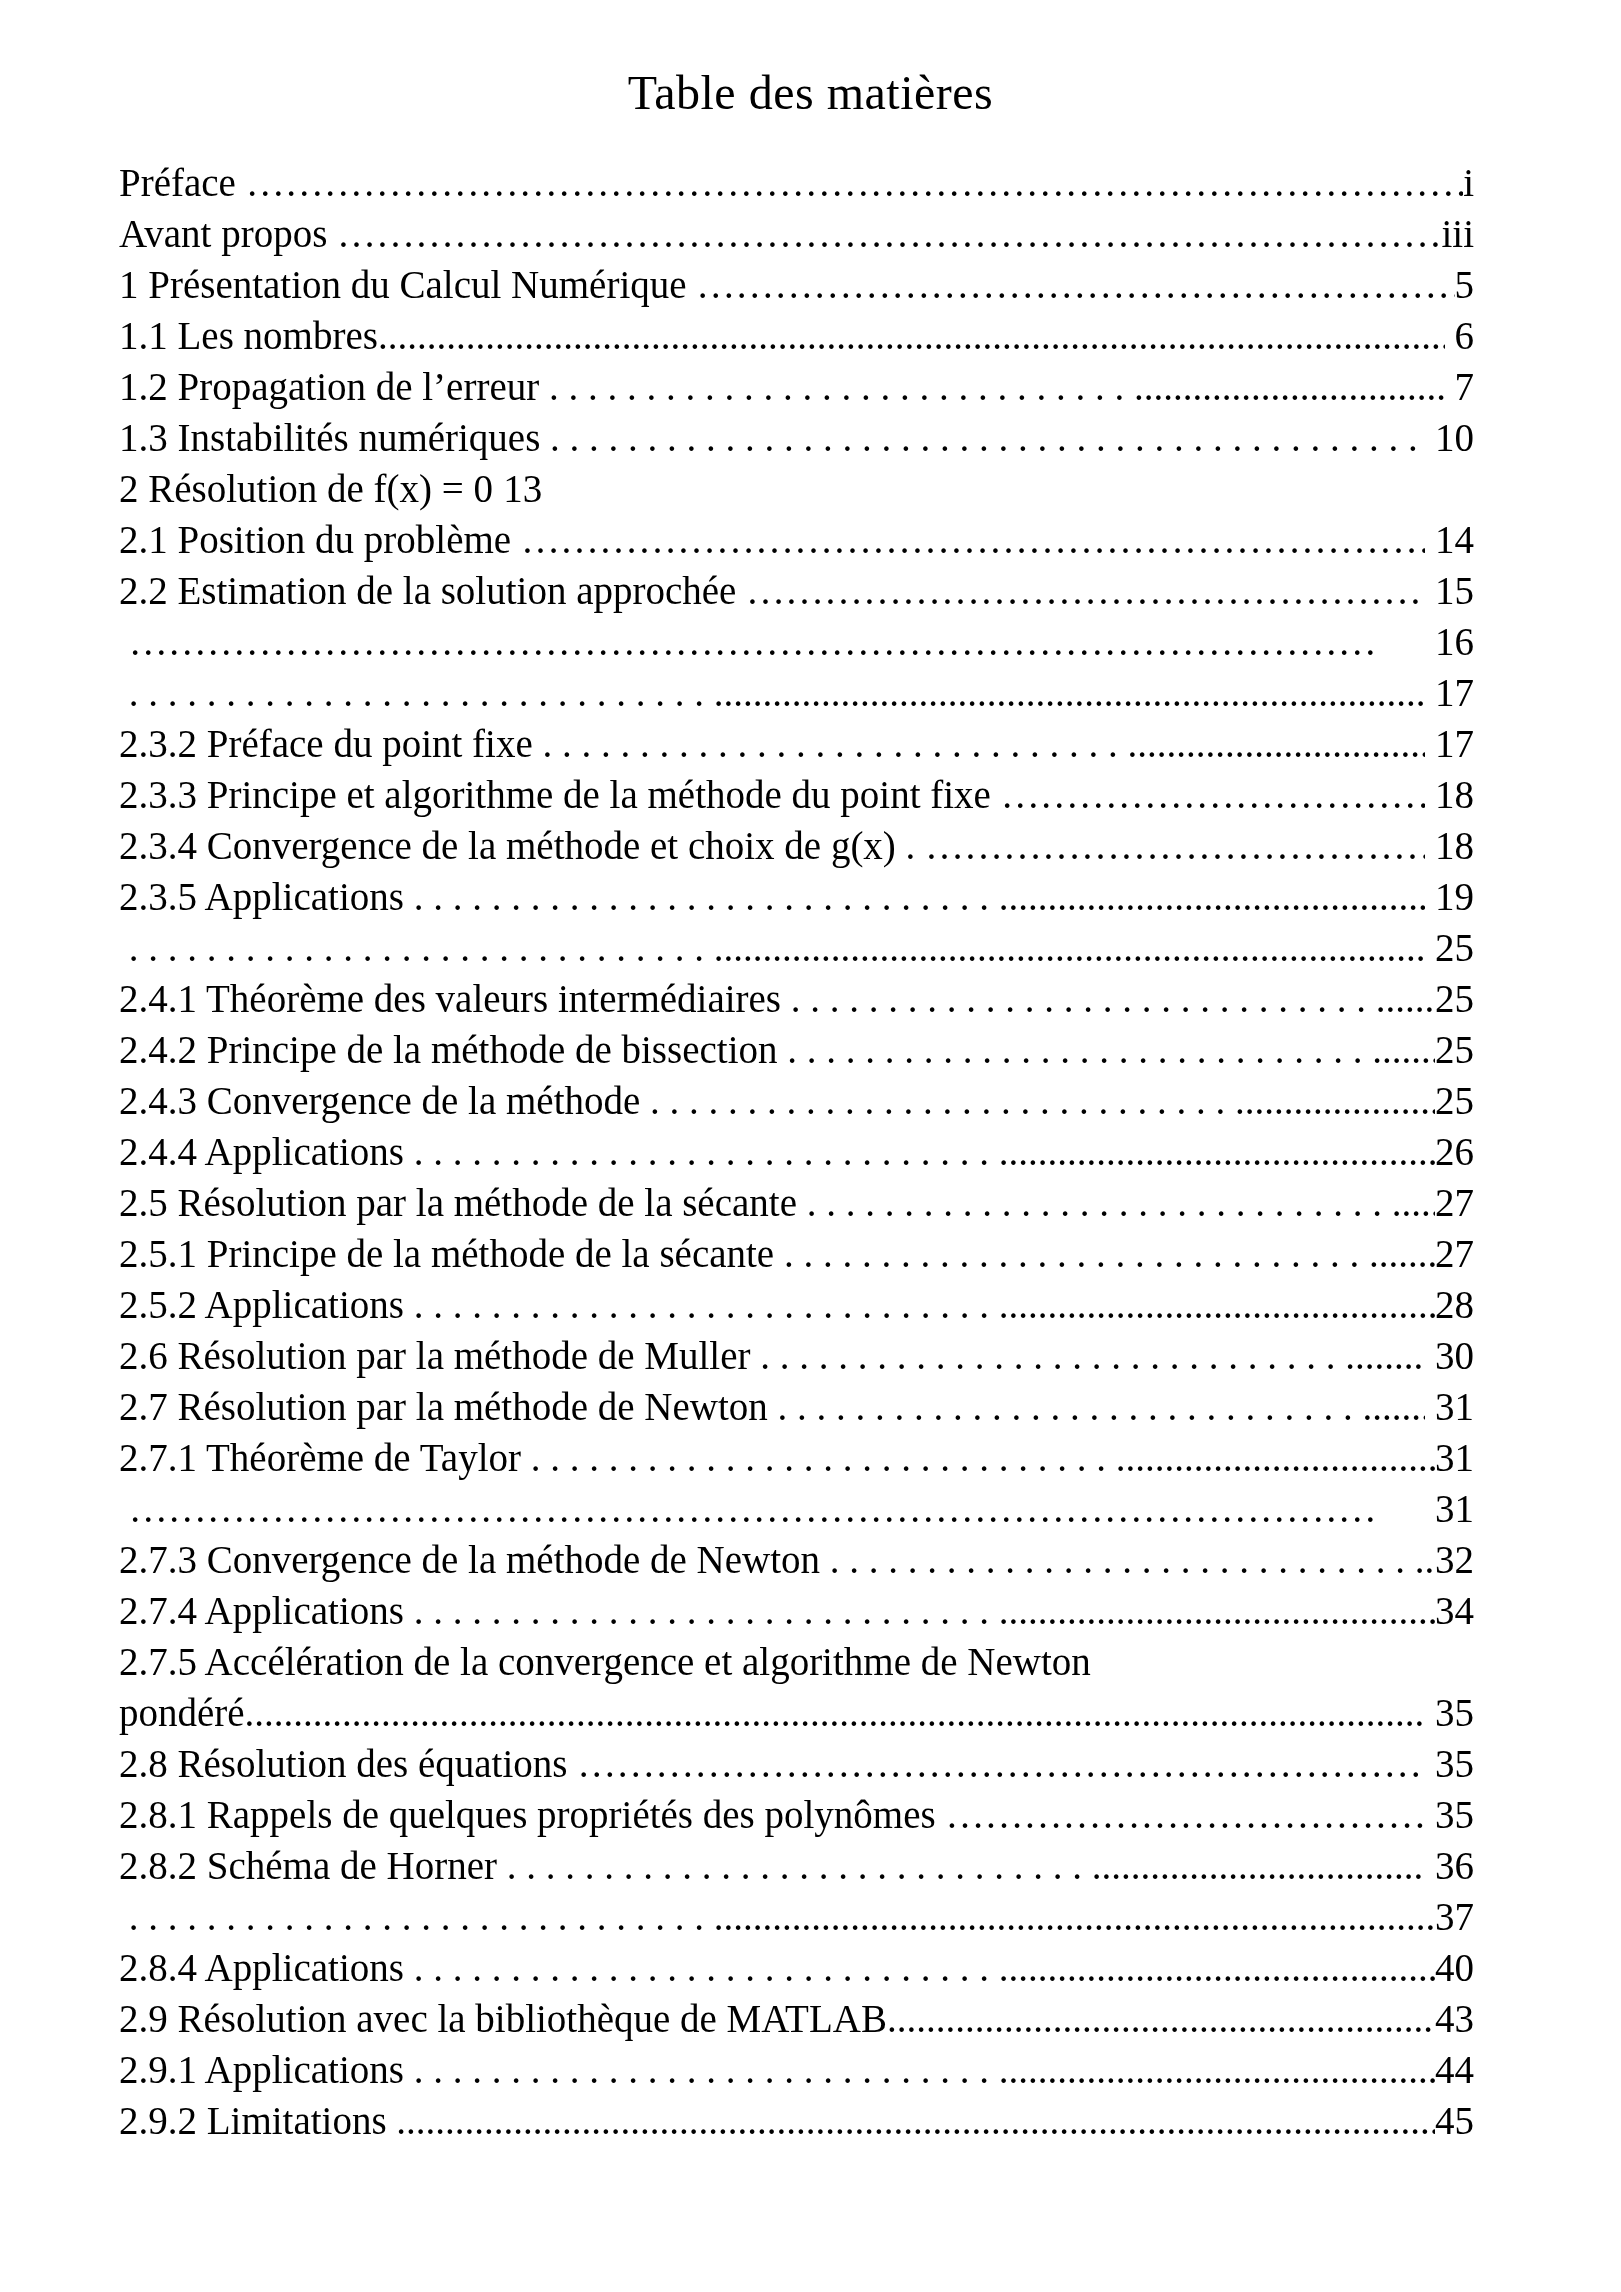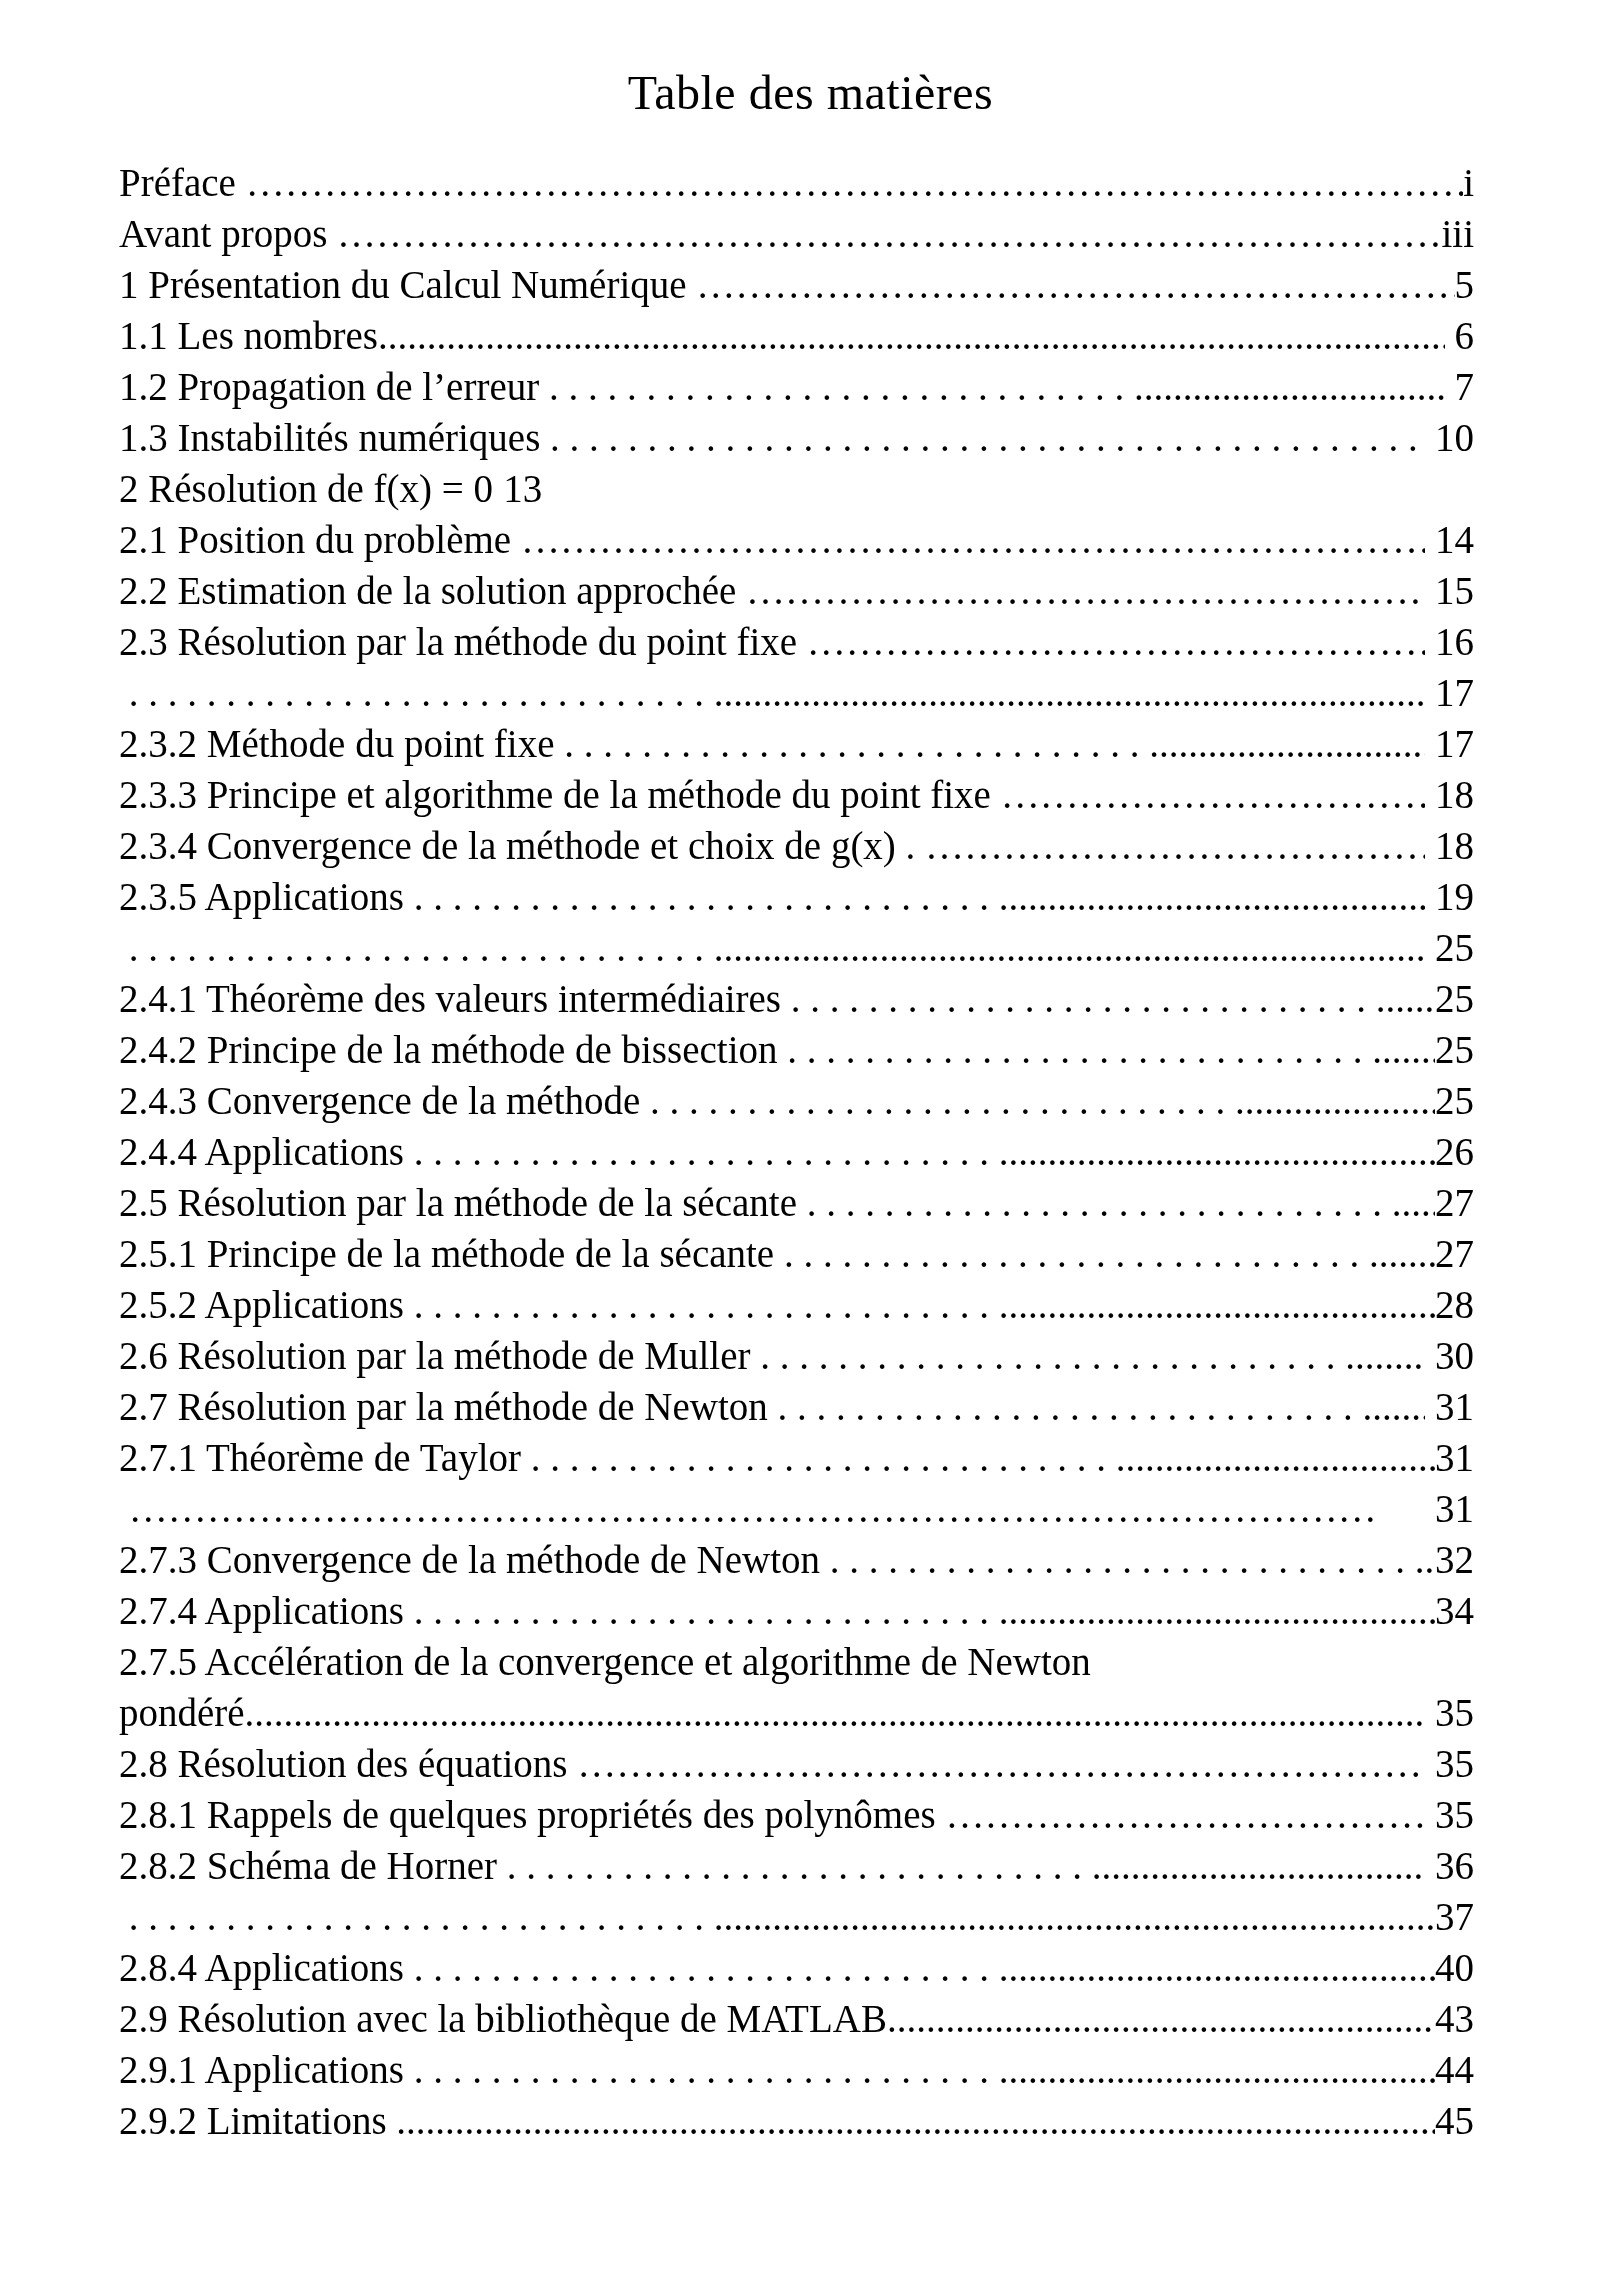--- a/index.html
+++ b/index.html
@@ -105,30 +105,29 @@
     <span class="toc-label">2.1 Position du problème</span>
     <span class="toc-leader"> ……………………………………………………………………………………</span>
     <span class="toc-page"> 14</span>
   </div>
       <div class="toc-row">
     <span class="toc-label">2.2 Estimation de la solution approchée</span>
     <span class="toc-leader"> ……………………………………………………………………………………</span>
     <span class="toc-page"> 15</span>
   </div>
       <div class="toc-row">
-    <span class="toc-label">2.3 Résolution par la méthode du point fixe</span>
     <span class="toc-leader"> ……………………………………………………………………………………</span>
     <span class="toc-page"> 16</span>
   </div>
       <div class="toc-row">
     <span class="toc-leader"> . . . . . . . . . . . . . . . . . . . . . . . . . . . . . . ..........................................................................................</span>
     <span class="toc-page"> 17</span>
   </div>
       <div class="toc-row">
-    <span class="toc-label">2.3.2 Méthode du point fixe</span>
+    <span class="toc-label">2.3.2 Préface du point fixe</span>
     <span class="toc-leader"> . . . . . . . . . . . . . . . . . . . . . . . . . . . . . . ..........................................................................................</span>
     <span class="toc-page"> 17</span>
   </div>
       <div class="toc-row">
     <span class="toc-label">2.3.3 Principe et algorithme de la méthode du point fixe</span>
     <span class="toc-leader"> ……………………………………………………………………………………</span>
     <span class="toc-page"> 18</span>
   </div>
       <div class="toc-row">
     <span class="toc-label">2.3.4 Convergence de la méthode et choix de g(x) .</span>

